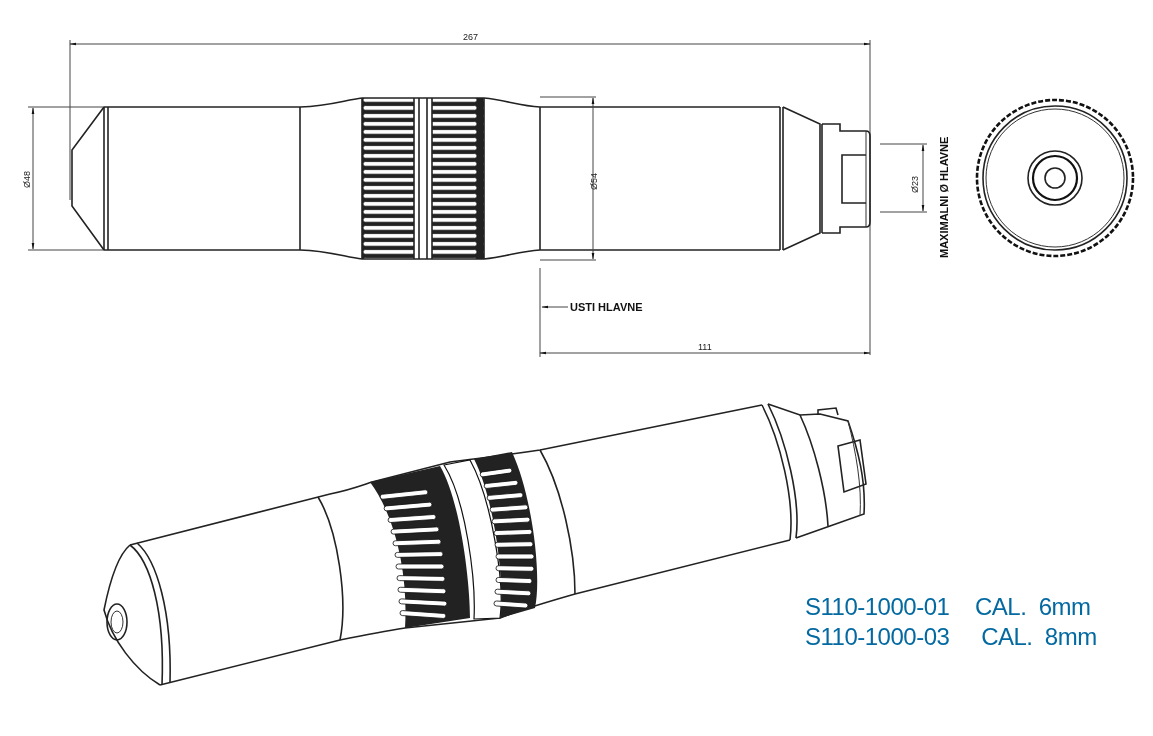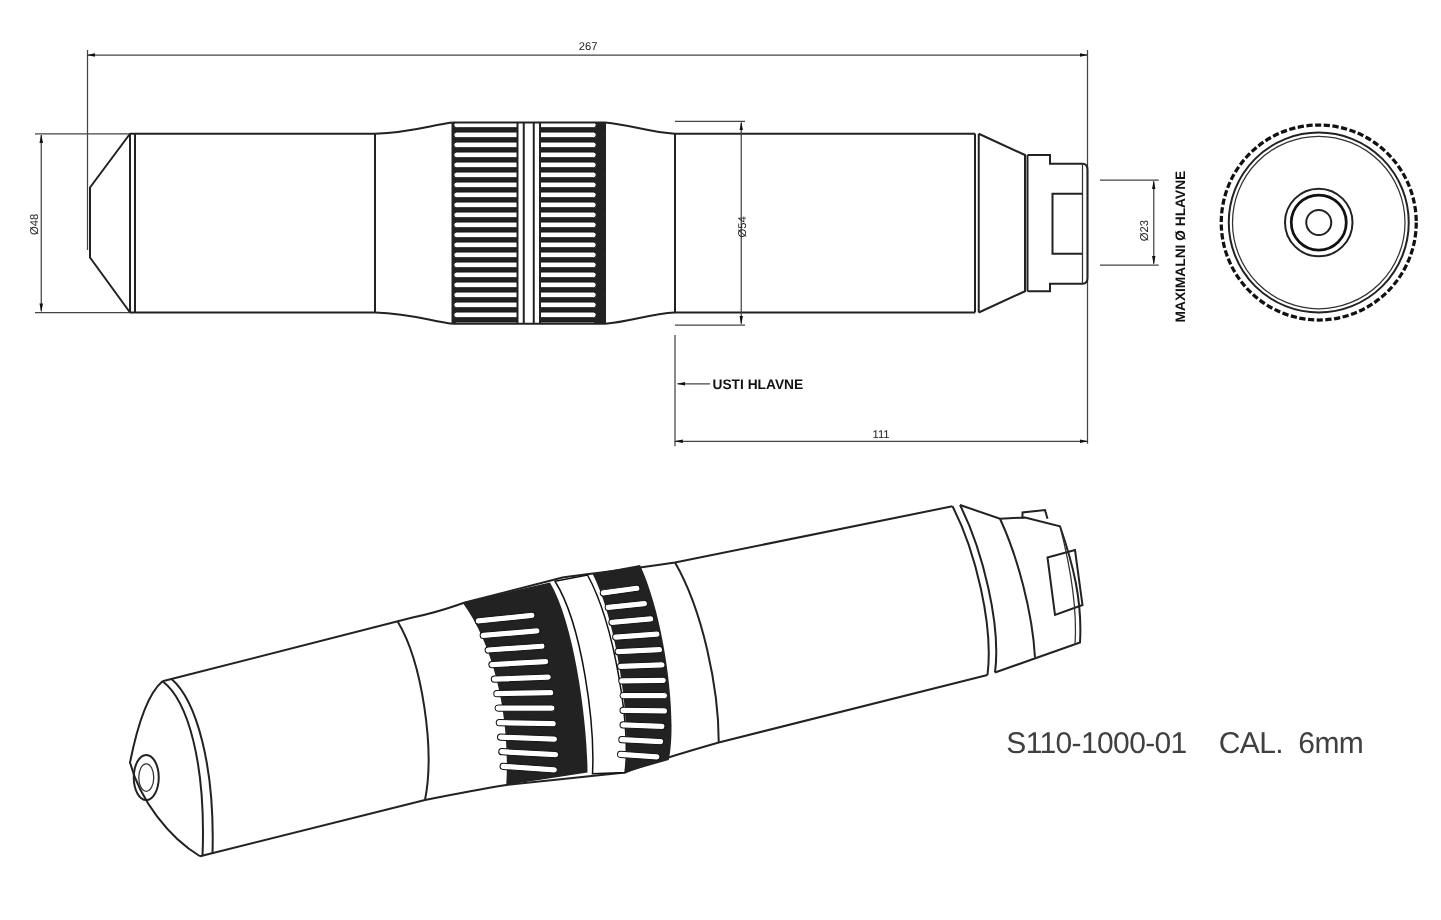--- a/index.html
+++ b/index.html
@@ -3,21 +3,21 @@
 <meta charset="utf-8">
 <style>
   html, body { margin: 0; padding: 0; background: #ffffff; }
   body { width: 1153px; height: 736px; overflow: hidden; position: relative; font-family: "Liberation Sans", sans-serif; }
   #drawing { position: absolute; left: 0; top: 0; width: 1153px; height: 736px; }
   .ln { stroke: #222; stroke-width: 1.6; fill: none; }
   .thin { stroke: #333; stroke-width: 1; fill: none; }
   .dim { stroke: #444; stroke-width: 1; fill: none; }
   .dimtxt { font-family: "Liberation Sans Narrow", "Liberation Sans", sans-serif; font-size: 9px; fill: #222; }
   .label { font-family: "Liberation Sans", sans-serif; font-weight: bold; font-size: 11px; fill: #111; }
-  .parts { position: absolute; left: 805px; top: 580px; font-family: "Liberation Sans", sans-serif; font-size: 24px; color: #404040; line-height: 30px; letter-spacing: -0.5px; }
+  .parts { position: absolute; left: 805px; top: 592px; font-family: "Liberation Sans", sans-serif; font-size: 24px; color: #0369a1; line-height: 30px; letter-spacing: -0.5px; }
   .parts .row { display: flex; white-space: pre; }
   .parts .pn { width: 170px; display: inline-block; }
   .parts .cal { display: inline-block; text-align: right; }
 </style>
 </head>
 <body>
 
 <svg id="drawing" viewBox="0 0 1153 736" xmlns="http://www.w3.org/2000/svg">
   <defs>
     <marker id="arr" viewBox="0 0 10 10" refX="9" refY="5" markerWidth="7" markerHeight="7" orient="auto-start-reverse">
@@ -175,14 +175,16 @@
     <path class="thin" d="M848,421 C856,452 862,486 860,516"></path>
   </g>
 </svg>
 
 <div class="parts">
   <div class="row">
     <span class="pn">S110-1000-01</span>
     <span class="cal">CAL.  6mm</span>
   </div>
   <div class="row">
+    <span class="pn">S110-1000-03</span>
+    <span class="cal"> CAL.  8mm</span>
   </div>
 </div>
 
 </body></html>

